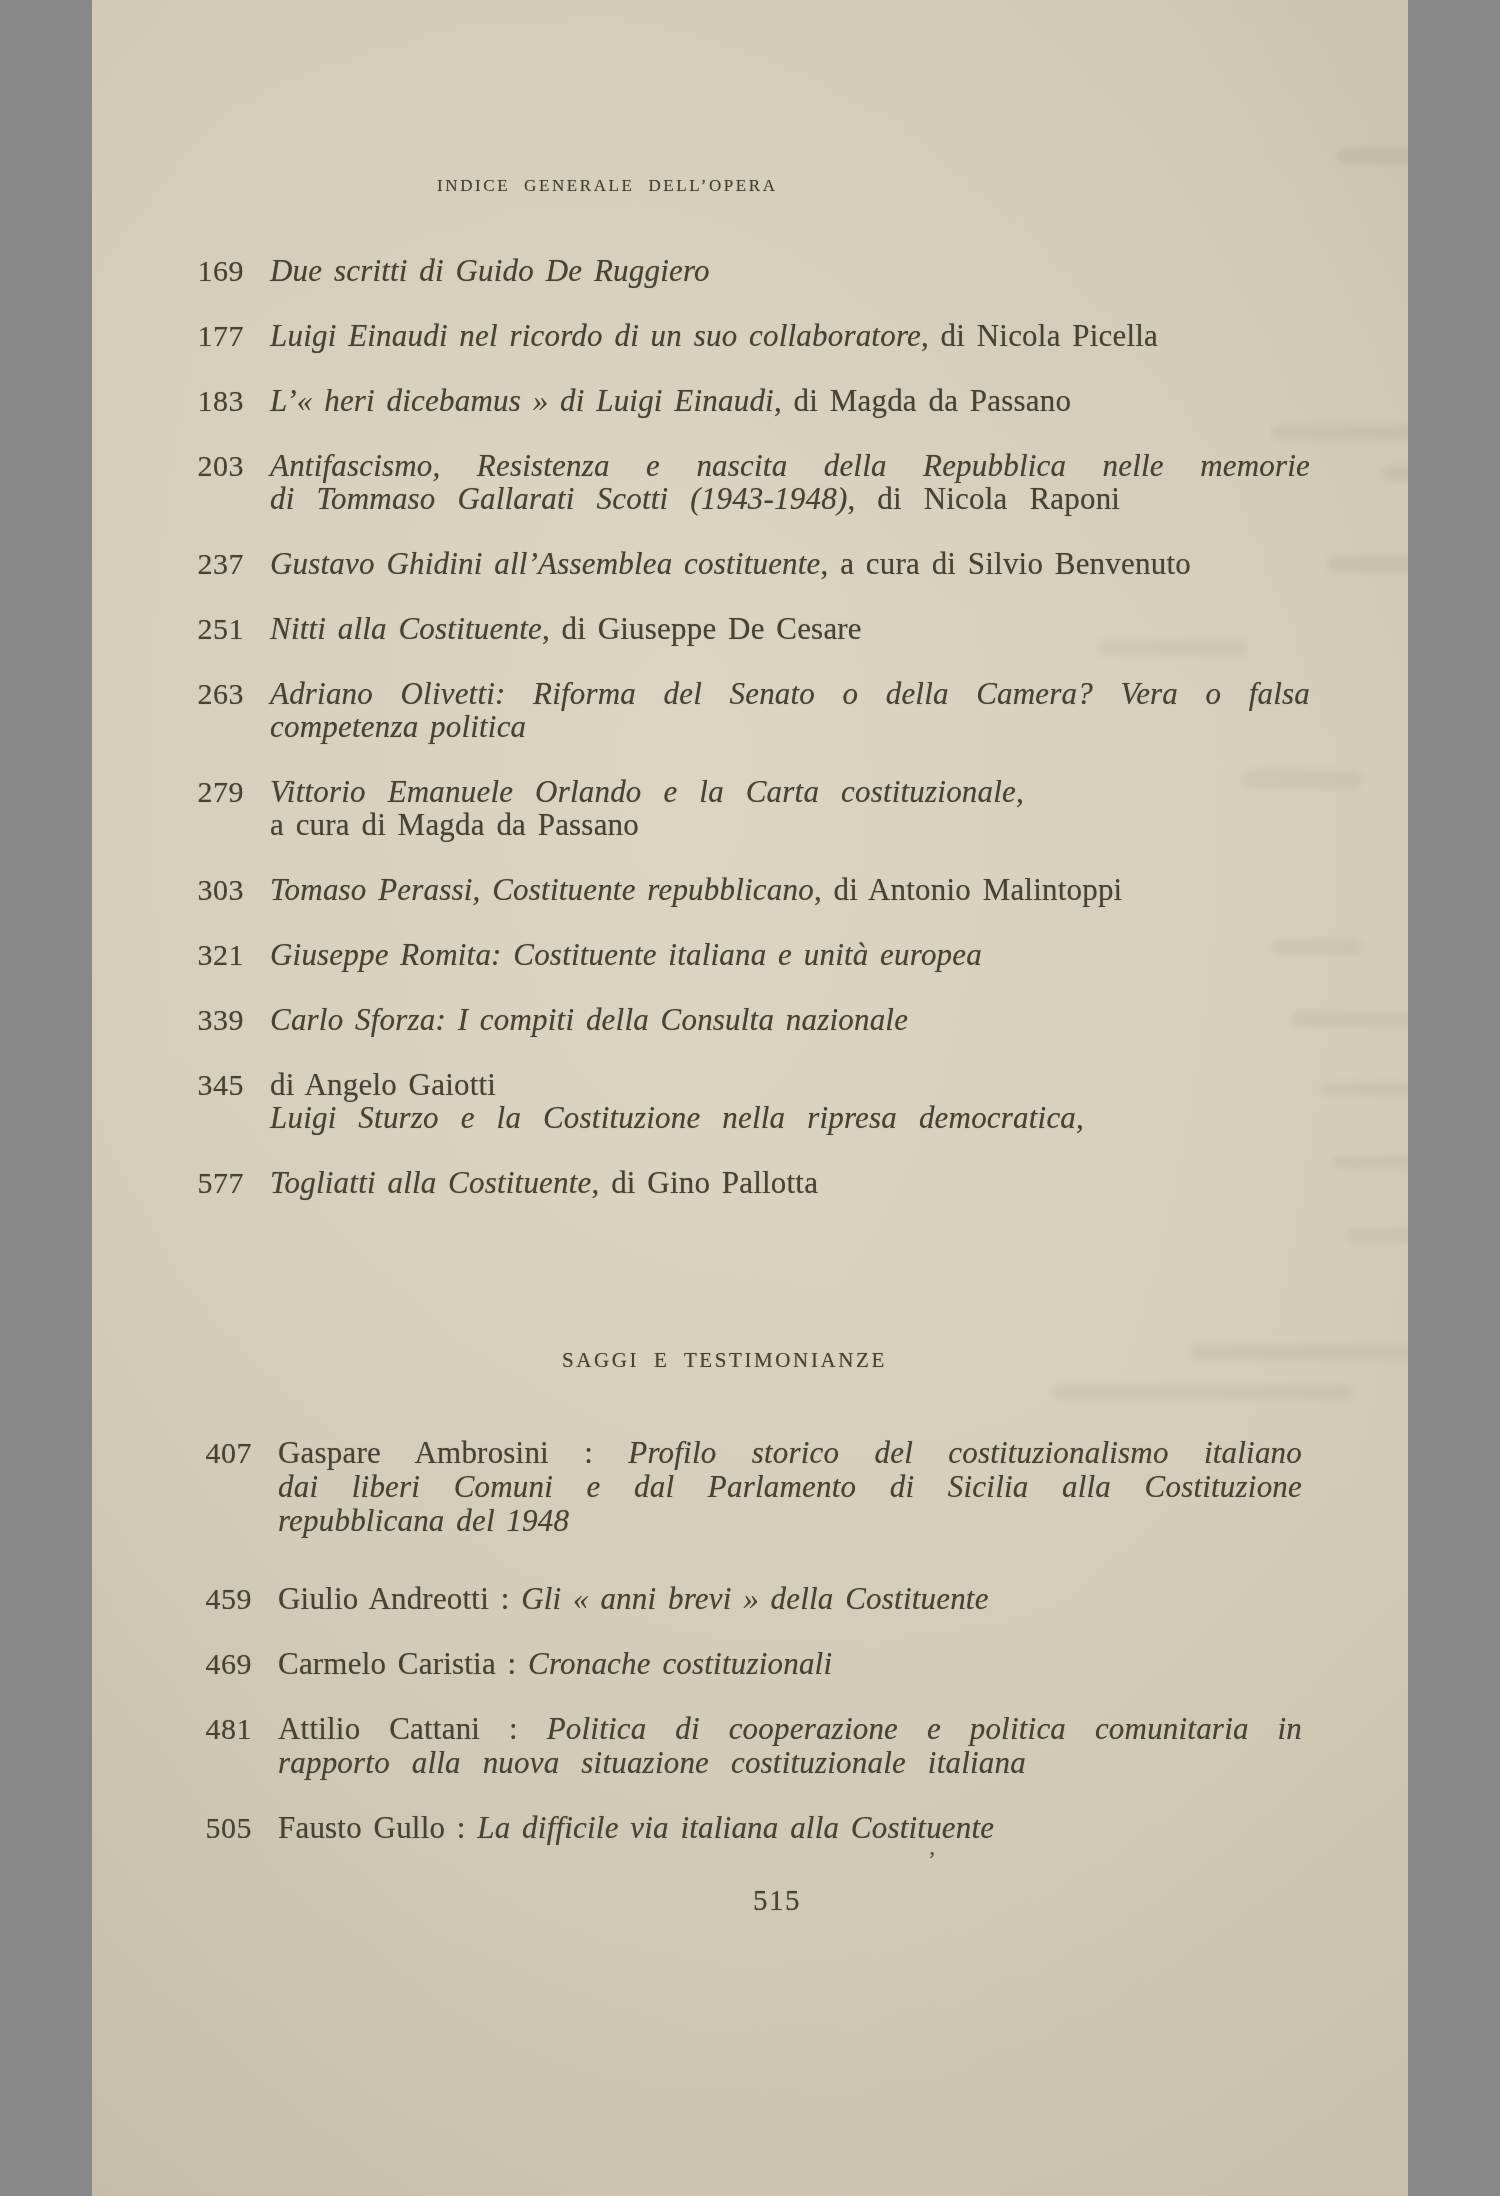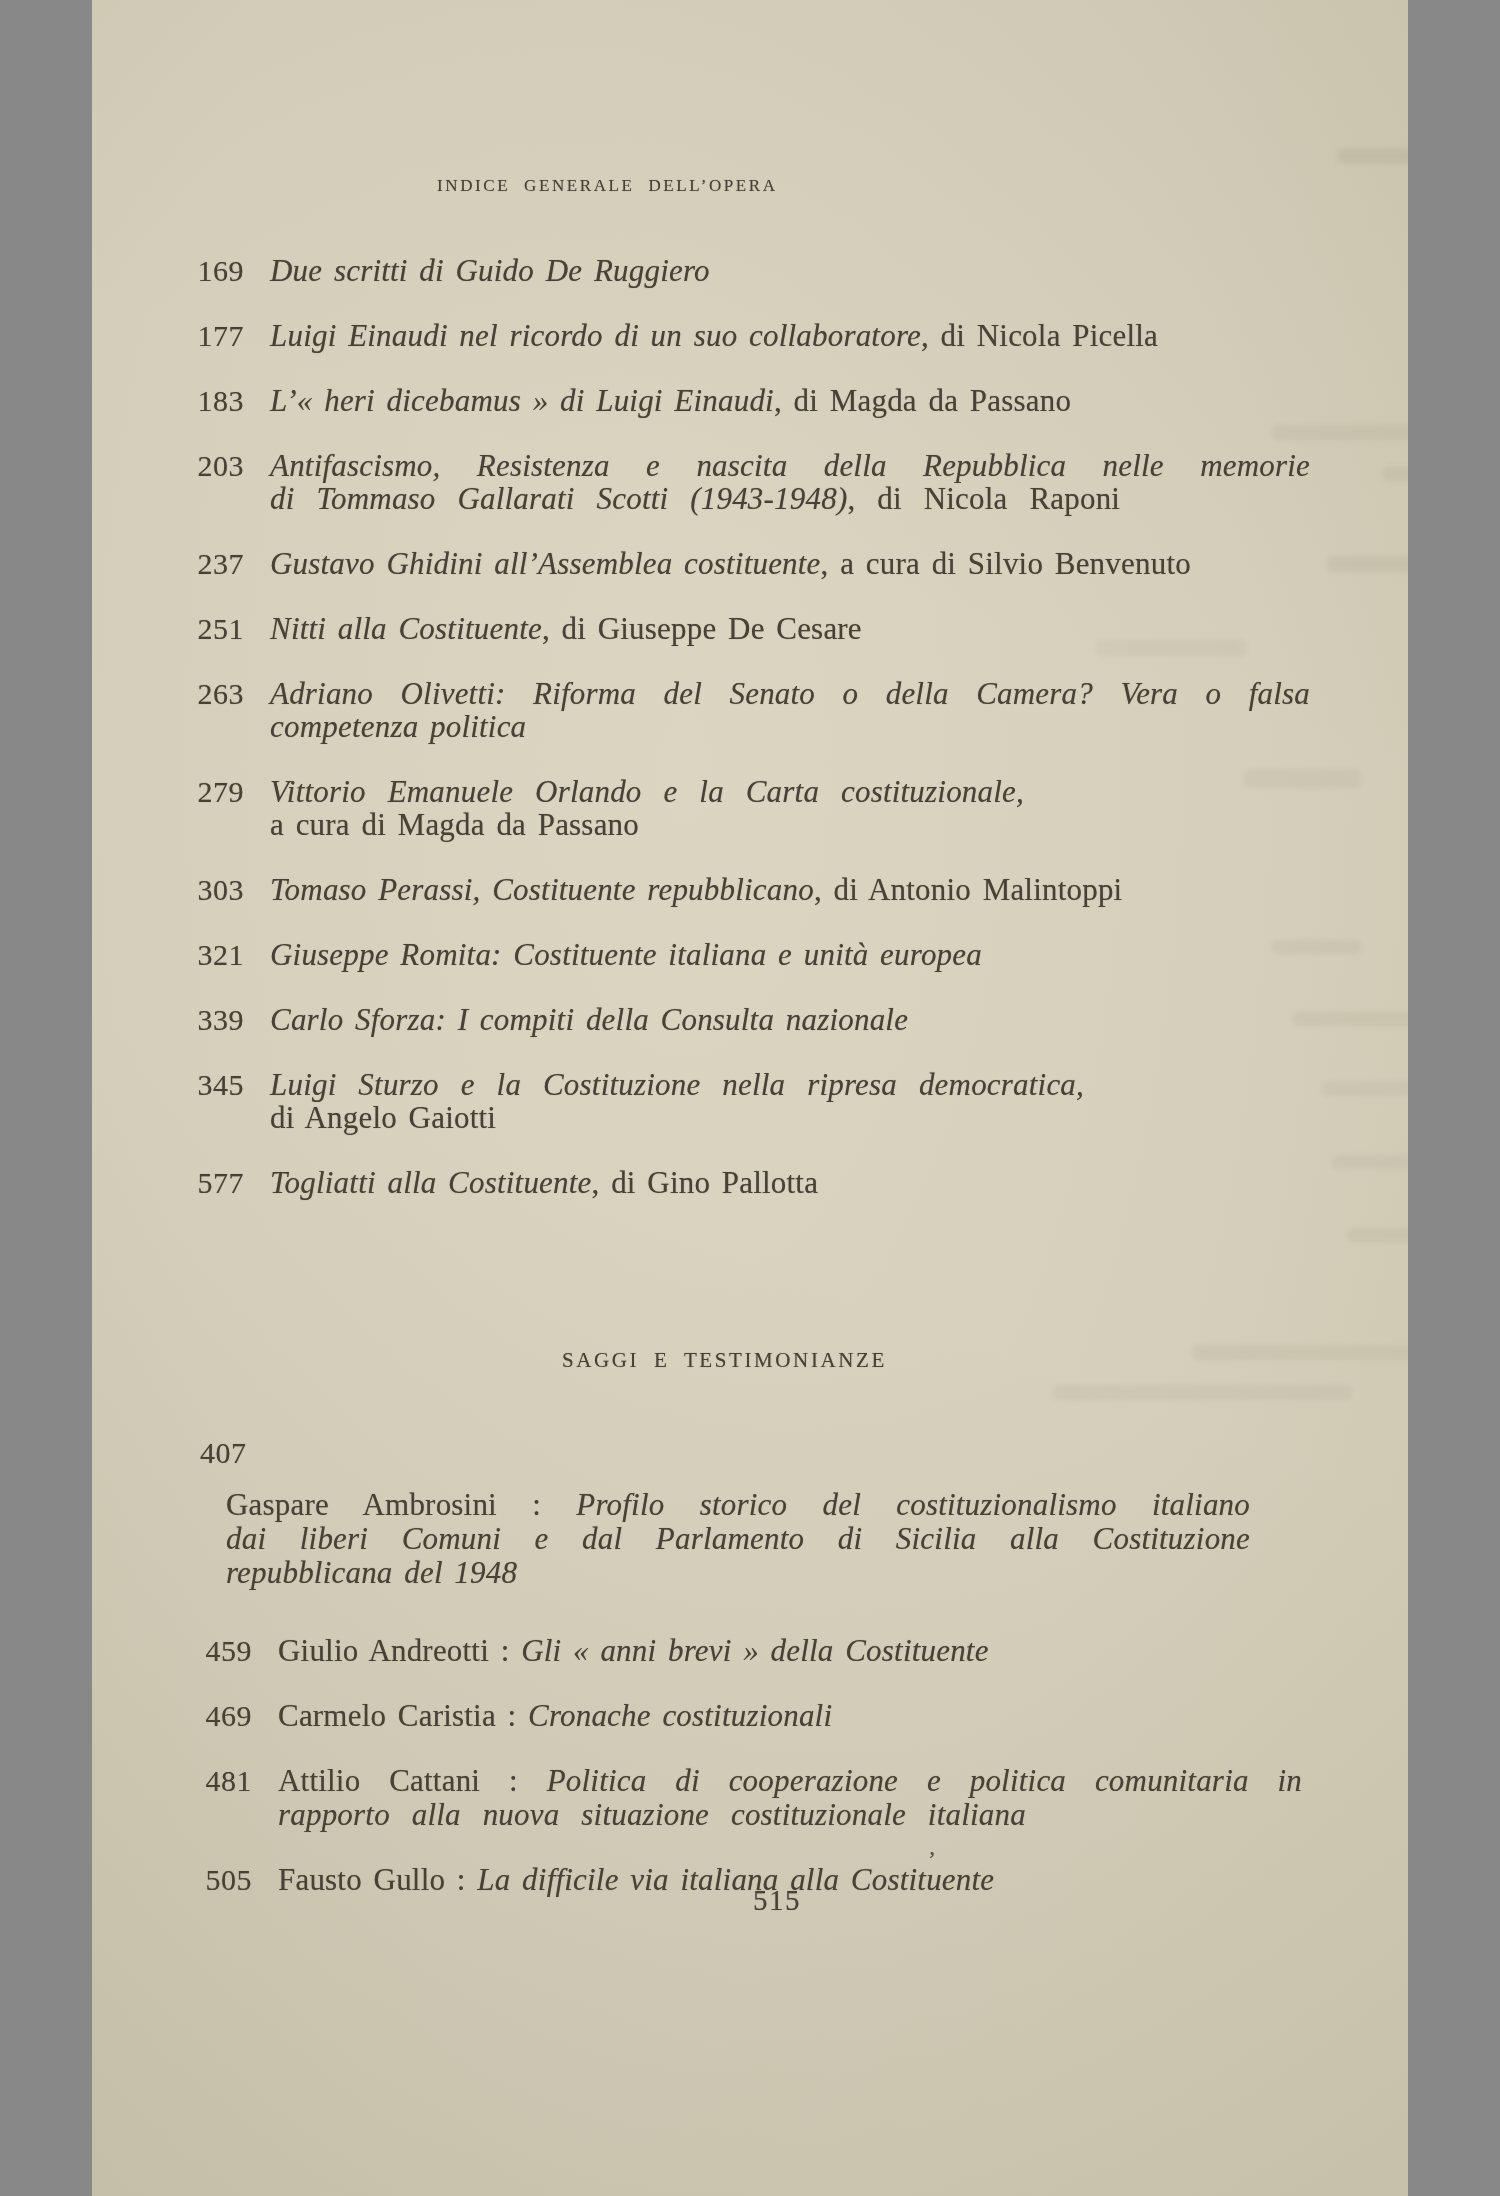--- a/index.html
+++ b/index.html
@@ -27,21 +27,21 @@
     font-size:21px; letter-spacing:2.6px; word-spacing:7px;
     color:var(--ink);
   }
 
   .section{ position:absolute; }
   .section-1{ left:100px; top:254px;  width:1150px; }
   .section-2{ left:108px; top:1436px; width:1140px; }
 
   .entry{ display:flex; align-items:flex-start; margin-bottom:32px; }
   .section-2 .entry{ margin-bottom:31px; }
-  .section-2 .entry:first-child{ margin-bottom:44px;flex-direction:column; }
+  .section-2 .entry:first-child{ margin-bottom:44px; }
 
   .entry-num{
     flex:0 0 52px; text-align:right;
     font-size:30px; line-height:33px;
     letter-spacing:0.5px;
   }
   .entry-text{ margin-left:26px; width:1040px; font-size:31px; }
   .section-1 .entry-text{ width:1040px; }
   .section-2 .entry-text{ width:1024px; }
 
@@ -162,22 +162,22 @@
       </div>
       <div class="entry">
         <div class="entry-num txt">339</div>
         <div class="entry-text">
           <div class="line txt f-n"><span class="seg-i">Carlo Sforza: I compiti della Consulta nazionale</span></div>
         </div>
       </div>
       <div class="entry">
         <div class="entry-num txt">345</div>
         <div class="entry-text">
+          <div class="line txt f-n"><span class="seg-r">di Angelo Gaiotti</span></div>
           <div class="line txt f-w"><span class="seg-i">Luigi Sturzo e la Costituzione nella ripresa democratica,</span></div>
-          <div class="line txt f-n"><span class="seg-r">di Angelo Gaiotti</span></div>
         </div>
       </div>
       <div class="entry">
         <div class="entry-num txt">577</div>
         <div class="entry-text">
           <div class="line txt f-n"><span class="seg-i">Togliatti alla Costituente</span><span class="seg-r">, di Gino Pallotta</span></div>
         </div>
       </div>
     </div>
 

